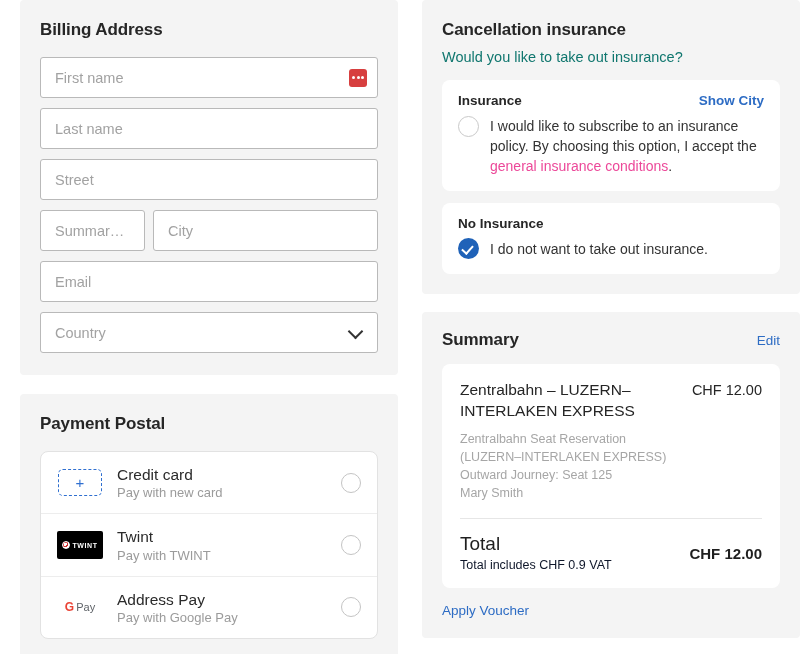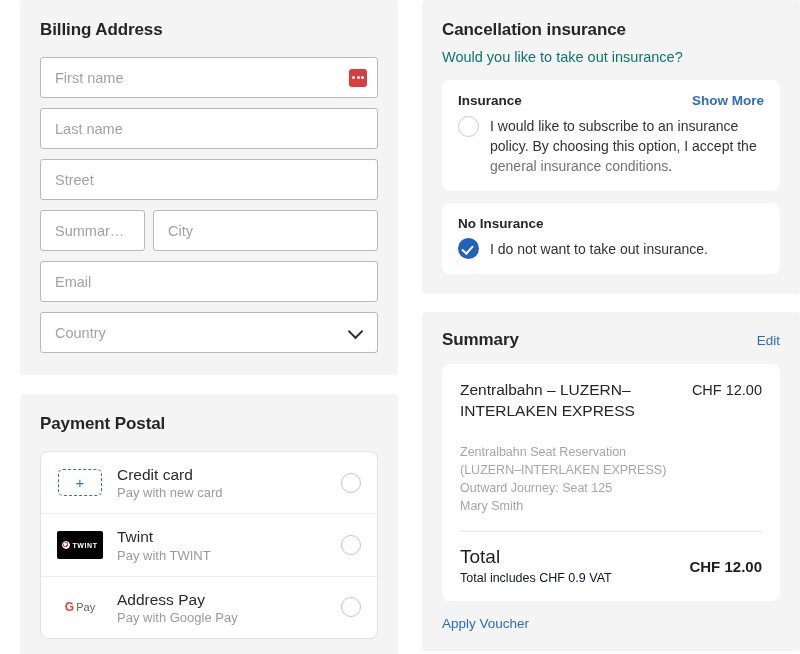--- a/index.html
+++ b/index.html
@@ -265,21 +265,21 @@
     border-right: 2px solid #ffffff;
     border-bottom: 2px solid #ffffff;
     transform: rotate(42deg);
   }
   .opt-text {
     font-size: 14px;
     color: #333333;
     line-height: 1.43;
     padding-top: 1px;
   }
-  .opt-text a { color: #737373; text-decoration: none; }
+  .opt-text a { color: #ec4899; text-decoration: none; }
 
   
   .summary-panel { padding: 18px 20px 20px 20px; }
   .sum-head {
     display: flex;
     align-items: baseline;
     justify-content: space-between;
     margin-bottom: 14px;
   }
   .sum-card {
@@ -296,21 +296,21 @@
   .sum-item-title {
     font-size: 15.5px;
     color: #252525;
     line-height: 1.34;
     max-width: 205px;
   }
   .sum-item-desc {
     font-size: 12.5px;
     color: #a6a6a6;
     line-height: 1.45;
-    margin-top: 21px;
+    margin-top: 8px;
     max-width: 230px;
   }
   .sum-price {
     font-size: 14.5px;
     color: #262626;
     white-space: nowrap;
     padding-top: 2px;
   }
   .sum-divider {
     height: 1px;
@@ -440,21 +440,21 @@
 
   <div class="col-right">
 
     <section class="panel insurance-panel">
       <div class="panel-title">Cancellation insurance</div>
       <div class="ins-sub">Would you like to take out insurance?</div>
 
       <div class="card-white">
         <div class="card-head">
           <span class="card-head-title">Insurance</span>
-          <a class="link">Show More</a>
+          <a class="link">Show City</a>
         </div>
         <div class="opt-row">
           <span class="radio-sm"></span>
           <span class="opt-text"><span>I would like to subscribe to an insurance policy. By choosing this option, I accept the </span><a>general insurance conditions</a><span>.</span></span>
         </div>
       </div>
 
       <div class="card-white">
         <div class="card-head">
           <span class="card-head-title">No Insurance</span>

